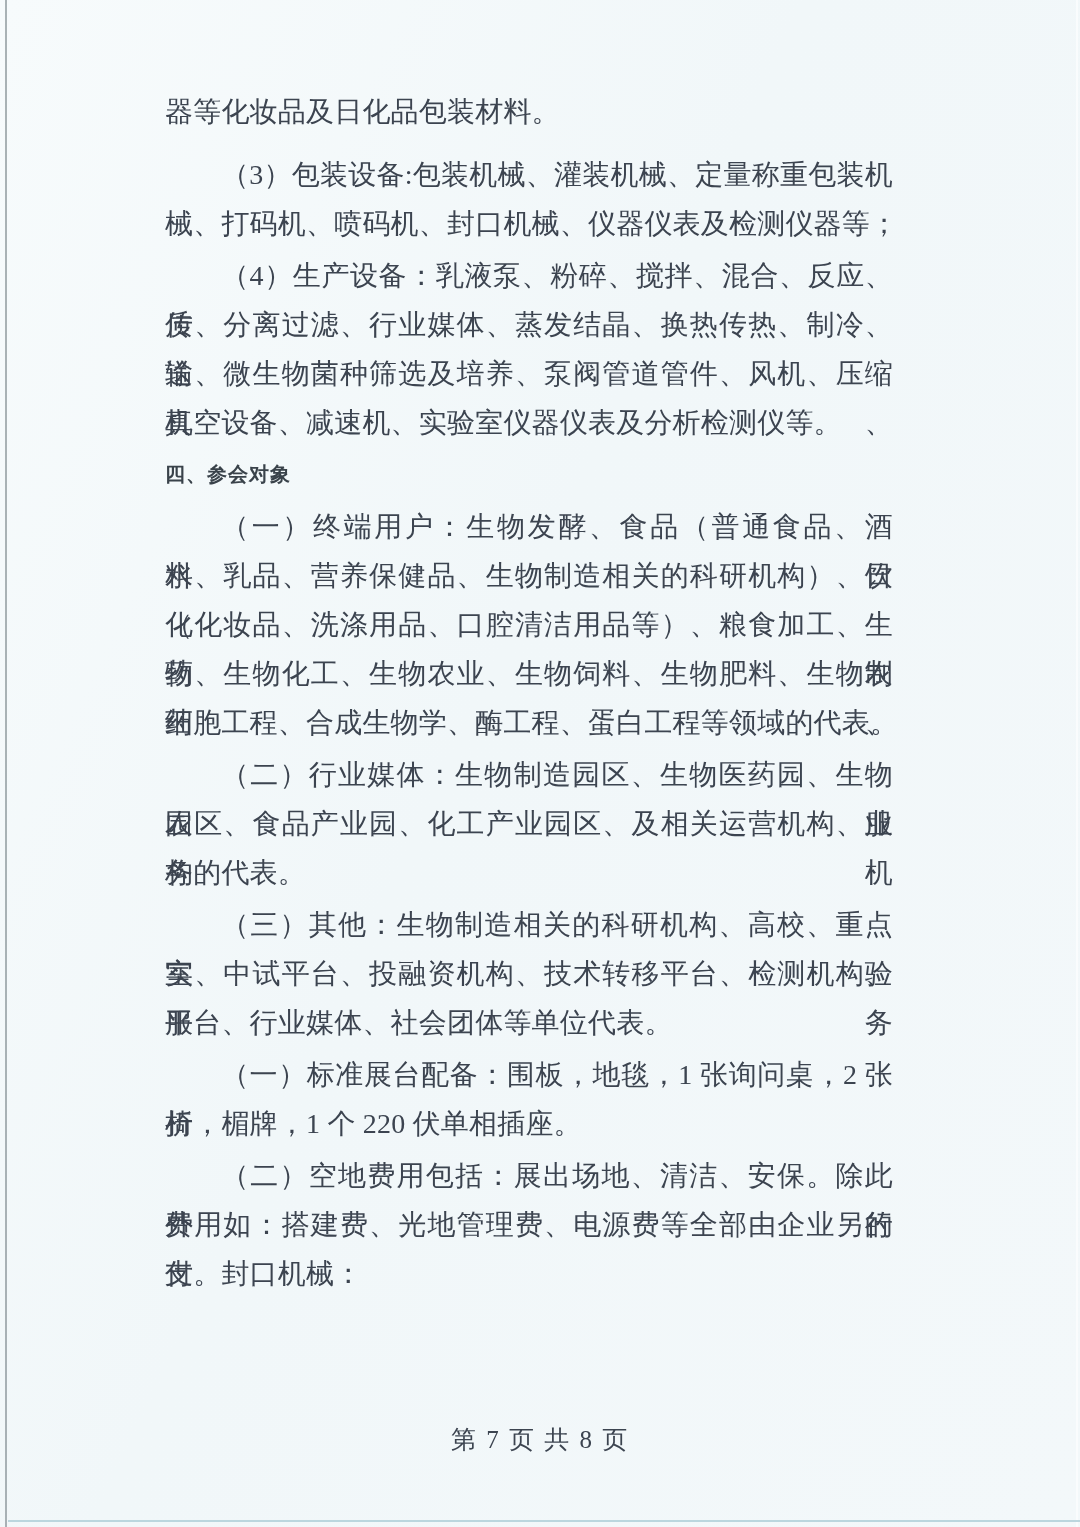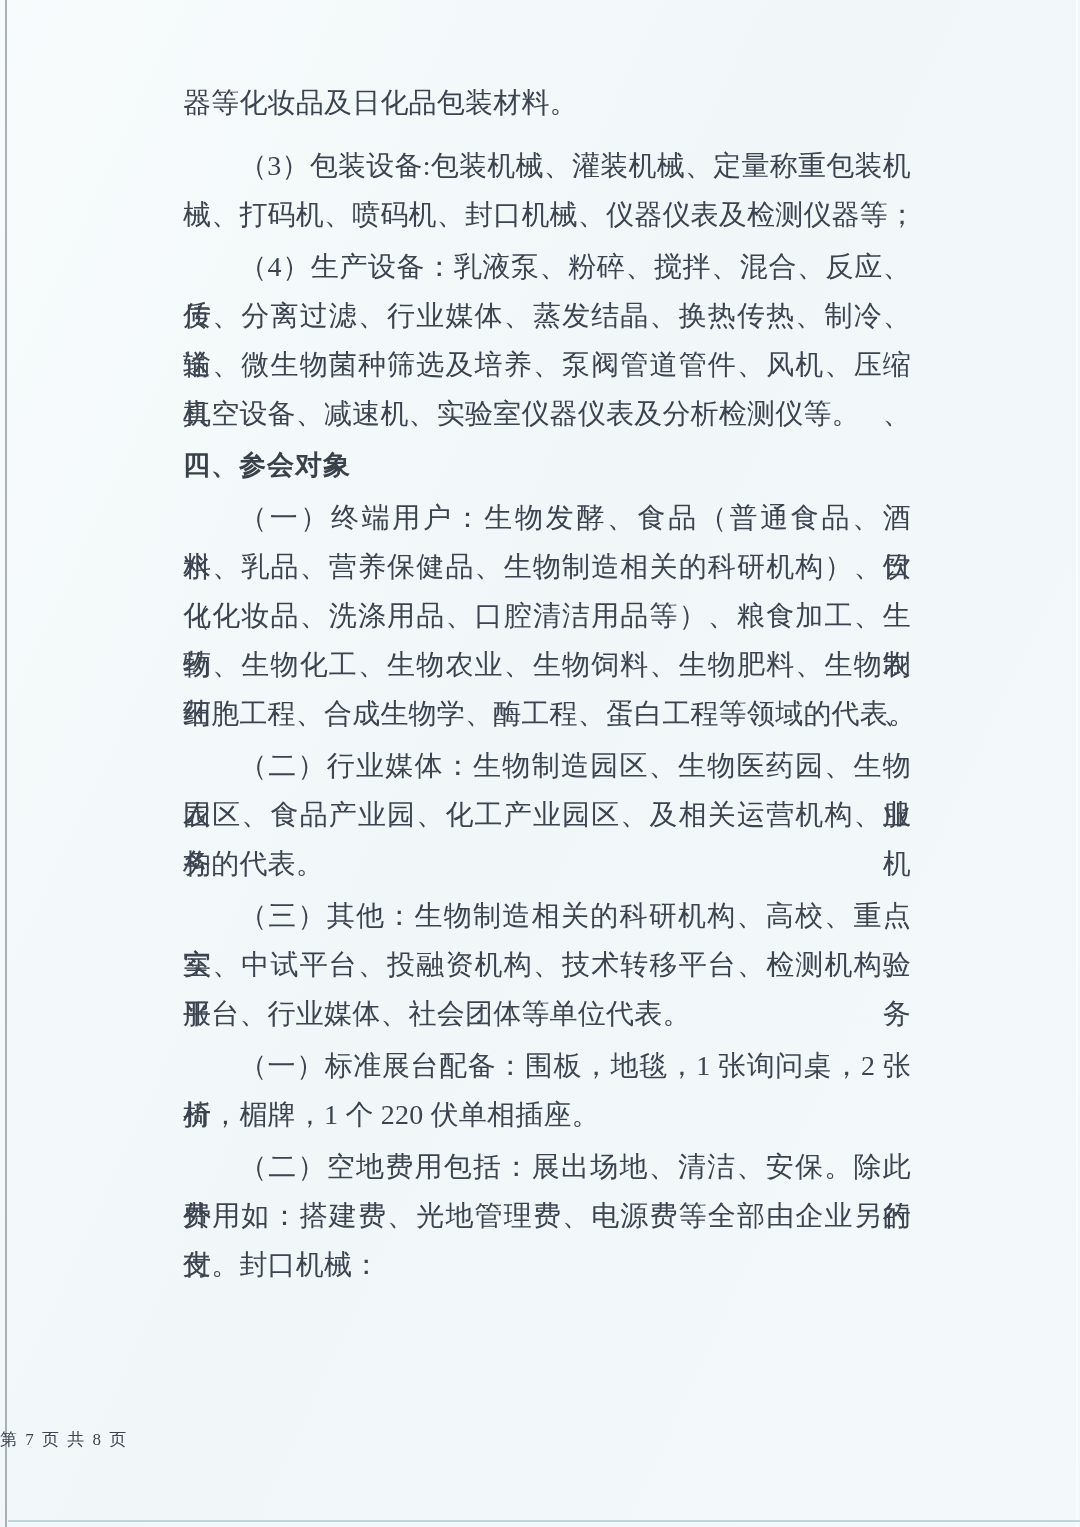--- a/index.html
+++ b/index.html
@@ -29,56 +29,56 @@
   .edge-bottom{
     position:absolute;left:8px;right:0;bottom:5px;height:2px;
     background:var(--edge-bottom);opacity:.9;
   }
   .edge-right{
     position:absolute;right:2px;top:0;width:2px;height:1527px;
     background:#ffffff;opacity:.6;
   }
   .content{
     position:absolute;
-    left:165px;top:3px;
+    left:165px;top:12px;
     width:728px;
     padding-top:75px;
     color:var(--text-color);
-    margin-left:18px;
   }
   .line{
     height:49px;
     line-height:49px;
     font-size:28px;
     letter-spacing:.2px;
     white-space:nowrap;
   }
   .line.justify{
     white-space:normal;
     text-align:justify;
     text-align-last:justify;
     text-justify:inter-character;
   }
   .line.indent{ text-indent:2em; }
   .line.heading{
     font-family:"Liberation Sans", sans-serif;
     font-weight:700;
-    font-size:27px;
+    font-size:20px;
     color:var(--heading-color);
     letter-spacing:1px;
   }
   .line.gap-wide{ margin-top:14px; }
   .line.gap-para{ margin-top:3px; }
   .footer{
     position:absolute;
     left:0;right:0;
     top:1425px;
     height:30px;
     line-height:30px;
-    font-size:17px;
+    text-align:center;
+    font-size:25px;
     letter-spacing:2px;
     color:var(--text-color);
   }
 </style>
 </head>
 <body>
 
 <div class="page">
   <div class="edge-left"></div>
   <div class="edge-right"></div>

